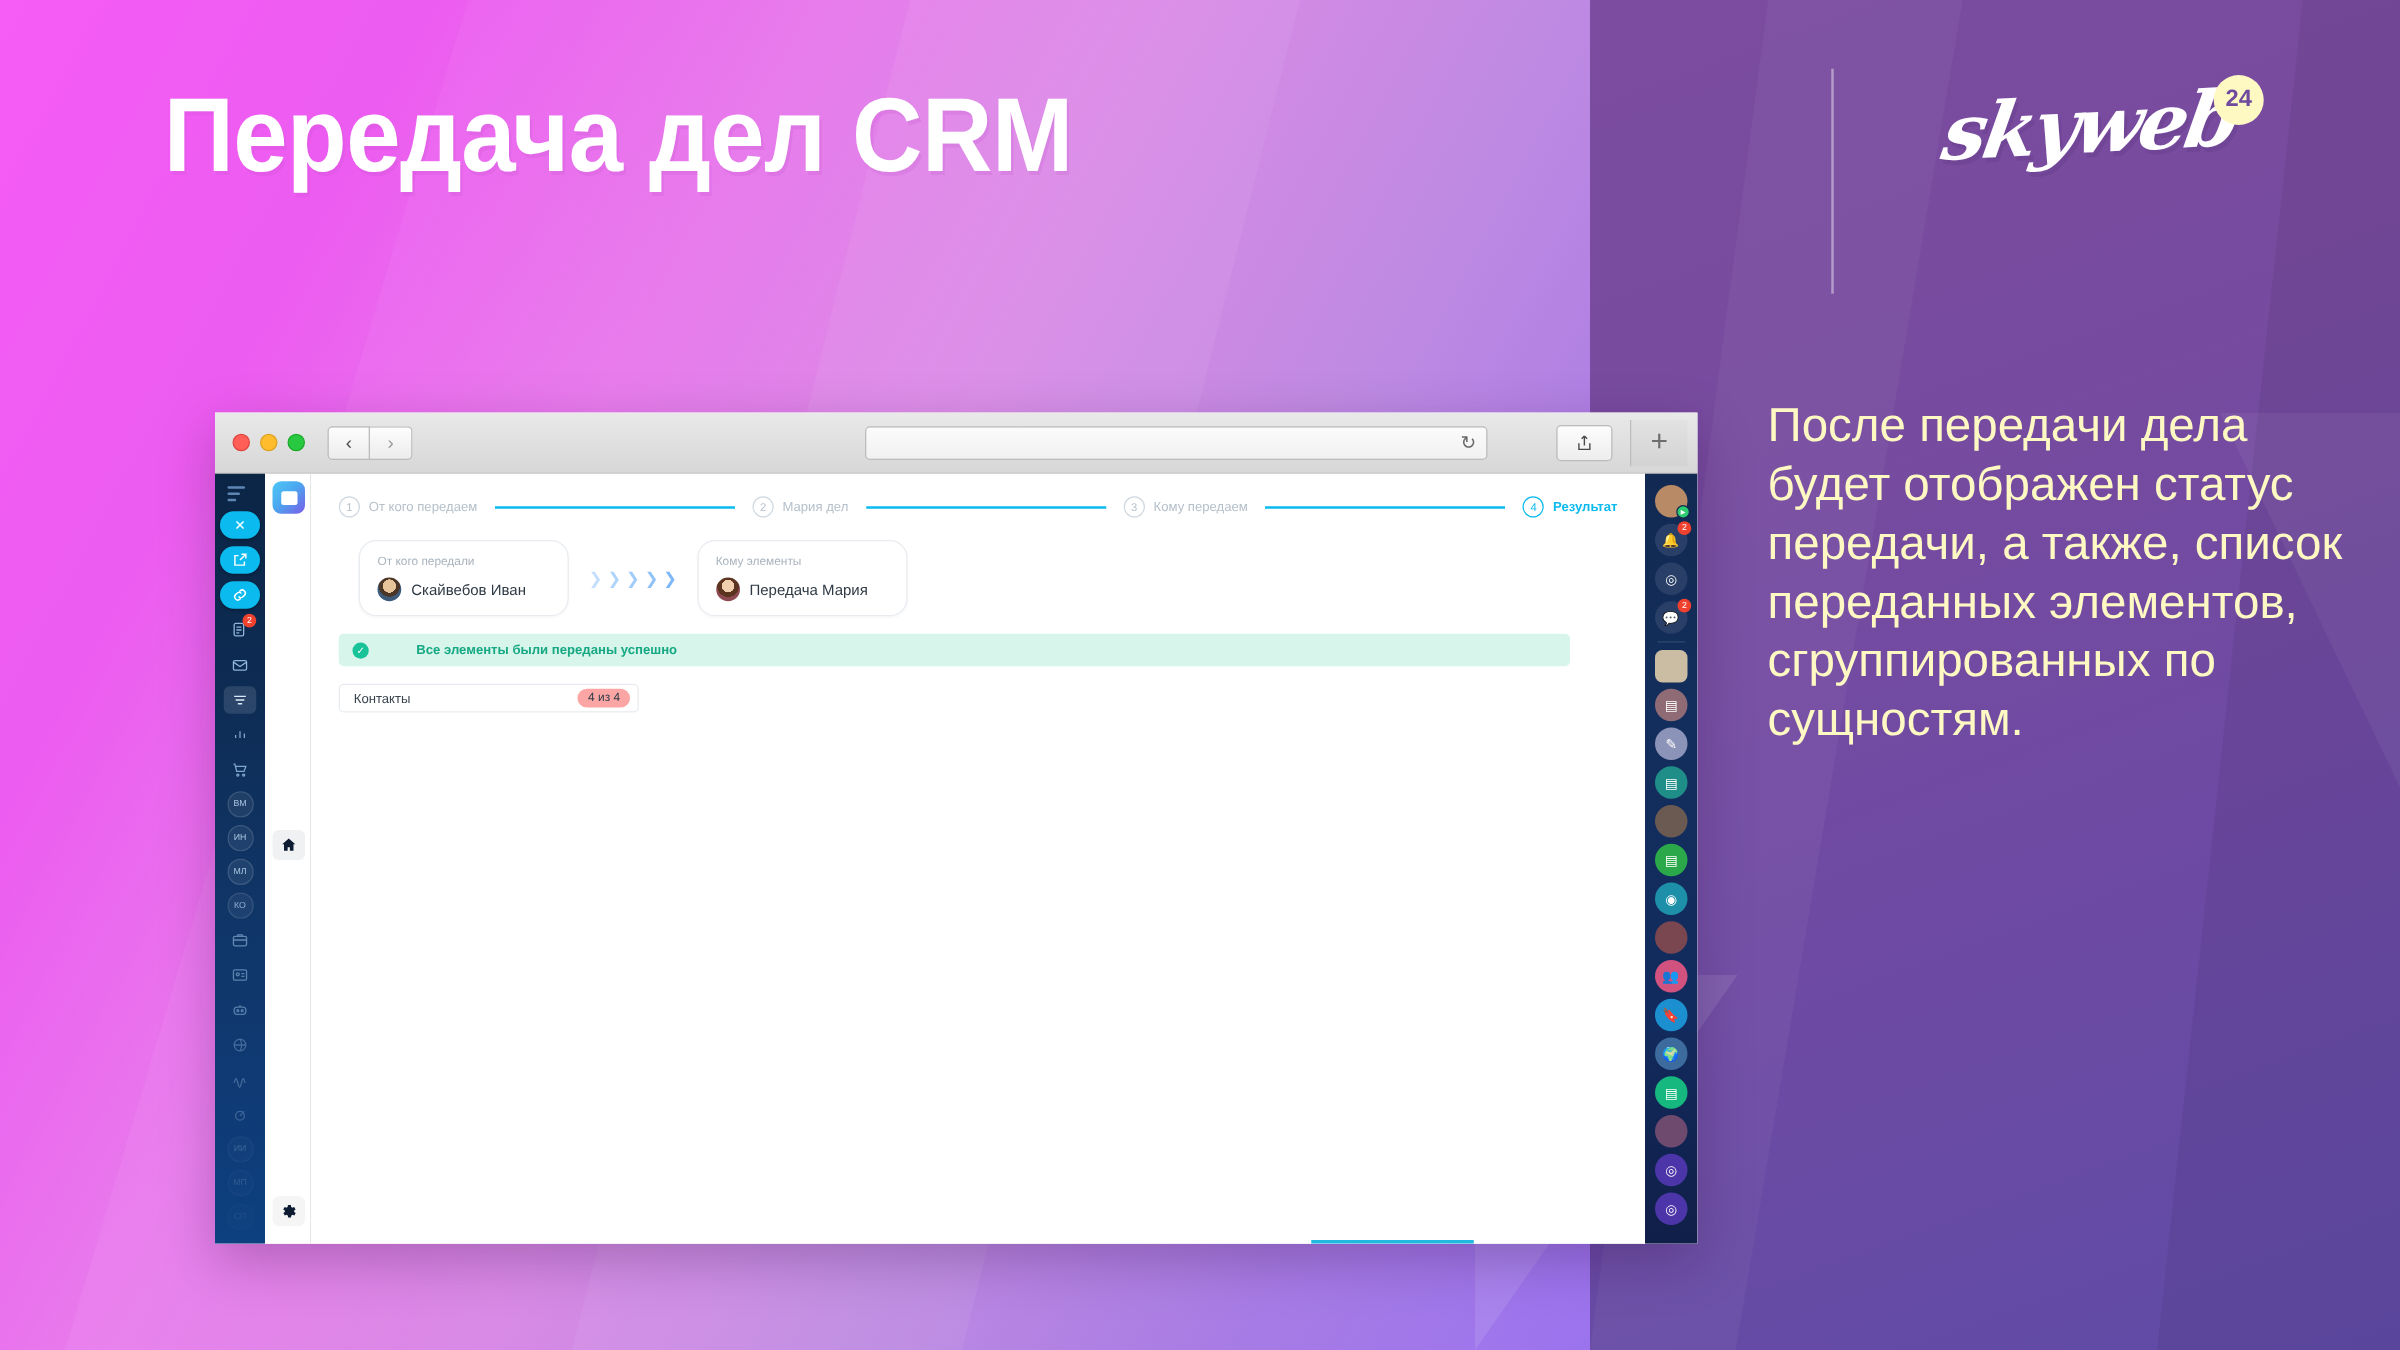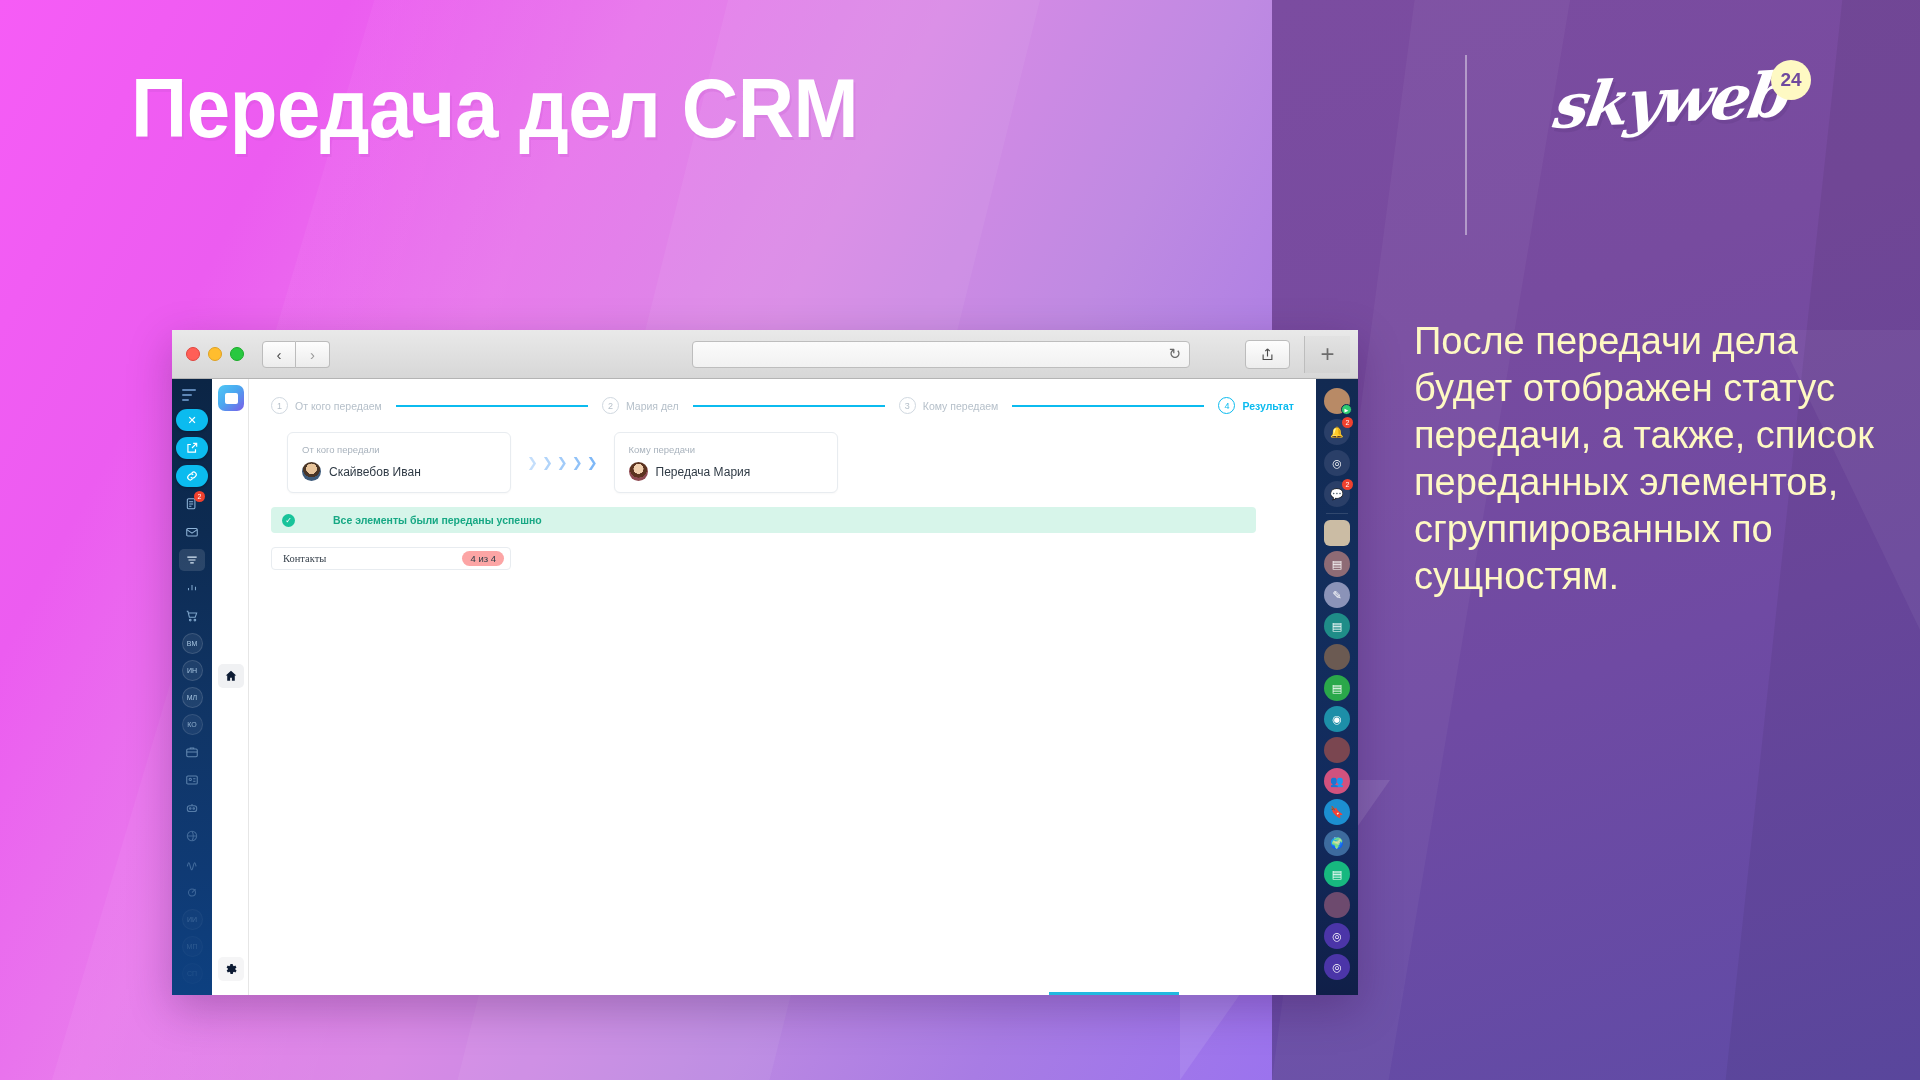--- a/index.html
+++ b/index.html
@@ -256,21 +256,21 @@
   .step.active .step-label { color: #0bbbef; font-weight: bold; }
   .step-line { flex: 1; height: 2px; background: #0bbbef; margin: 0 14px; }
 
   .cards-row { display: flex; align-items: stretch; gap: 0; margin-bottom: 14px; }
   .card {
     border: 1px solid #e8ecf0; border-radius: 6px;
     background: #fff; padding: 11px 14px;
     box-shadow: 0 1px 2px rgba(0,0,0,0.03);
   }
   .card-scenario { width: 490px; }
-  .card-person { width: 224px; }
+  .card-person { width: 168px; border-radius: 14px; }
   .card-label { font-size: 9.5px; color: #a9b3bd; margin-bottom: 7px; }
   .card-value {
     font-size: 12px; color: #2f3a45;
     display: flex; align-items: center; gap: 8px;
   }
   .card-scenario .card-value { color: #3b8dfb; font-size: 12.5px; }
   .avatar {
     width: 19px; height: 19px; border-radius: 50%;
     background: #c9ad8e; flex-shrink: 0; overflow: hidden;
     position: relative;
@@ -300,21 +300,21 @@
     display: flex; align-items: center; justify-content: center;
   }
   .banner-text { font-size: 10.5px; color: #17a884; font-weight: bold; padding-left: 30px; }
 
   .entity-row {
     width: 240px; height: 23px;
     border: 1px solid #e8ecf0; border-radius: 4px;
     display: flex; align-items: center; justify-content: space-between;
     padding: 0 6px 0 11px;
   }
-  .entity-name { font-size: 10.5px; color: #3a444e; font-family: Liberation Serif, serif; }
+  .entity-name { font-size: 10.5px; color: #3a444e; }
   .entity-count {
     background: #fca5a5; color: #2b3d47;
     font-size: 9.5px; border-radius: 9px; padding: 2px 8px;
   }
 
   .scroll-line {
     position: absolute; bottom: 0; left: 800px;
     width: 130px; height: 3px; background: #22b8e0;
   }
 
@@ -550,21 +550,21 @@
 
         <div class="arrows">
           <span>❯</span>
           <span>❯</span>
           <span>❯</span>
           <span>❯</span>
           <span>❯</span>
         </div>
 
         <div class="card card-person">
-          <div class="card-label">Кому передачи</div>
+          <div class="card-label">Кому элементы</div>
           <div class="card-value">
             <span class="avatar av-f"></span>
             <span>Передача Мария</span>
           </div>
         </div>
       </div>
 
       <div class="success-banner">
         <span class="check-ic">✓</span>
         <span class="banner-text">Все элементы были переданы успешно</span>

